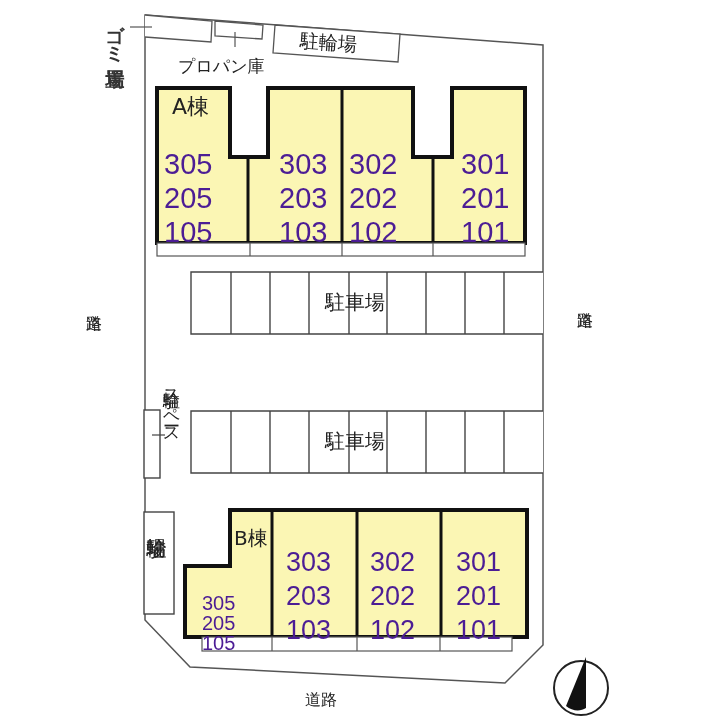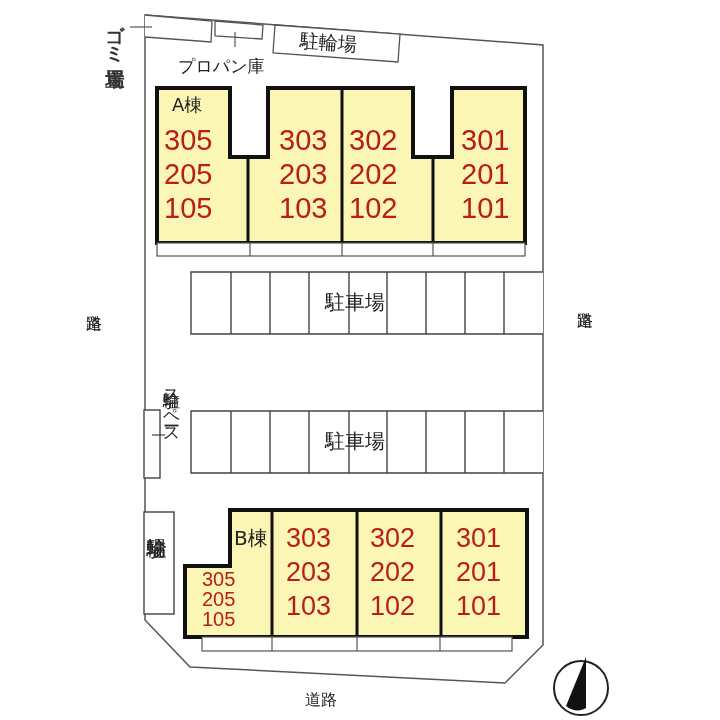--- a/index.html
+++ b/index.html
@@ -1,20 +1,20 @@
 <!DOCTYPE html>
 <html><head>
 <meta charset="utf-8">
 <style>
   html, body { margin: 0; padding: 0; background: #ffffff; }
   body { width: 720px; height: 720px; position: relative; overflow: hidden; font-family: "DejaVu Sans", sans-serif; }
   svg { position: absolute; left: 0; top: 0; }
   .lbl { position: absolute; color: #222; font-family: "DejaVu Sans", sans-serif; line-height: 1; white-space: nowrap; }
   .vert { writing-mode: vertical-rl; text-orientation: upright; letter-spacing: 0px; }
-  .unit-nums { position: absolute; display: flex; flex-direction: column; align-items: flex-end; font-family: "Liberation Sans", sans-serif; color: #b91c1c; line-height: 1; }
+  .unit-nums { position: absolute; display: flex; flex-direction: column; align-items: flex-end; font-family: "Liberation Sans", sans-serif; color: #4c1d95; line-height: 1; margin-top: 24px; }
   .unit-nums span { display: block; }
 </style>
 </head>
 <body>
 
 <svg width="720" height="720" viewBox="0 0 720 720">
 
   <path d="M145,15 L543,45 L543,645 L505,683 L190,667 L145,620 Z" fill="#ffffff" stroke="#555" stroke-width="1.5"></path>
 
   <path d="M145,15 L212,21 L211,42 L145,37" fill="#fff" stroke="#555" stroke-width="1.3"></path>
@@ -85,21 +85,21 @@
 <div class="lbl vert" style="left:86px; top:303px; font-size:16px;">道路</div>
 <div class="lbl vert" style="left:577px; top:300px; font-size:16px;">道路</div>
 <div class="lbl" style="left:305px; top:692px; font-size:16px;">道路</div>
 
 <div class="lbl vert" style="left:163px; top:378px; font-size:17px;">駐輪スペース</div>
 <div class="lbl vert" style="left:147px; top:522px; font-size:20px;">駐輪場</div>
 
 <div class="lbl" style="left:325px; top:292px; font-size:20px;">駐車場</div>
 <div class="lbl" style="left:325px; top:431px; font-size:20px;">駐車場</div>
 
-<div class="lbl" style="left:172px; top:96px; font-size:18px;">A棟</div>
+<div class="lbl" style="left:172px; top:96px; font-size:22px;">A棟</div>
 <div class="unit-nums" style="left:164px; top:126px; font-size:29px; align-items:flex-start;">
   <span>305</span>
   <span style="margin-top:5px;">205</span>
   <span style="margin-top:5px;">105</span>
 </div>
 <div class="unit-nums" style="left:279px; top:126px; font-size:29px;">
   <span>303</span>
   <span style="margin-top:5px;">203</span>
   <span style="margin-top:5px;">103</span>
 </div>

